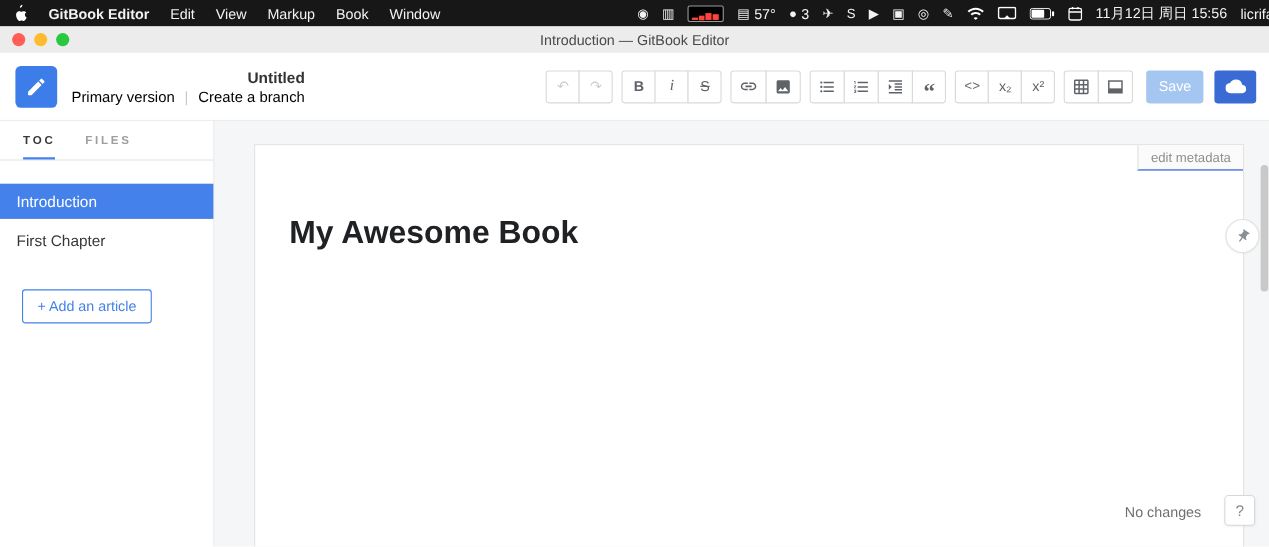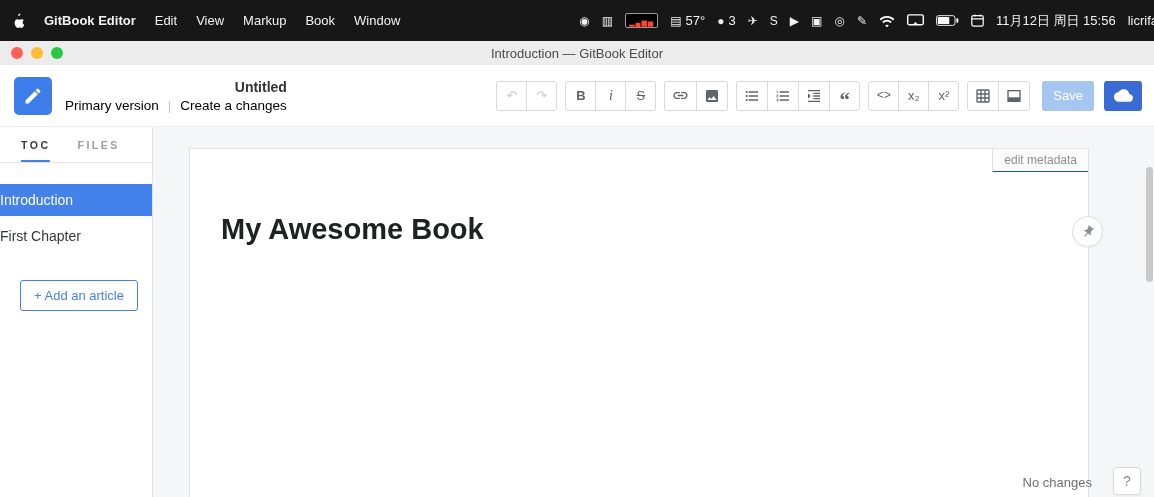--- a/index.html
+++ b/index.html
@@ -1,20 +1,20 @@
 <!DOCTYPE html>
 <html><head>
 <meta charset="utf-8">
 <style>
   * { box-sizing: border-box; margin: 0; padding: 0; }
   html, body { width: 1154px; height: 497px; overflow: hidden; }
   body { font-family: "Liberation Sans", sans-serif; background: #fff; }
 
   
-  .menubar { height: 41px; background: #171717; color: #f2f2f2; display: flex; align-items: center; padding: 0 0 0 12px; font-size: 13px; }
+  .menubar { height: 24px; background: #171717; color: #f2f2f2; display: flex; align-items: center; padding: 0 0 0 12px; font-size: 13px; }
   .mb-left { display: flex; align-items: center; gap: 19px; white-space: nowrap; }
   .apple { display: flex; align-items: center; }
   .app-name { font-weight: bold; }
   .menu-item { cursor: default; }
   .mb-right { margin-left: auto; display: flex; align-items: center; gap: 12px; white-space: nowrap; overflow: hidden; padding-right: 2px; }
   .status-glyph { font-size: 12px; line-height: 1; }
   .cpu-meter { background: #000; border: 1px solid #9a9a9a; border-radius: 2px; color: #ff453a; font-size: 7px; letter-spacing: 1px; line-height: 1; padding: 2px 3px 1px; height: 15px; display: flex; align-items: flex-end; }
   .temp-group, .notif-group { display: flex; align-items: center; gap: 4px; }
   .datetime, .mb-user { font-size: 13px; text-align: center; }
   .mb-user { margin-right: -6px; }
@@ -47,26 +47,26 @@
   .tbtn.strike { text-decoration: line-through; }
   .tbtn.quote { font-family: "Liberation Serif", serif; font-weight: bold; font-size: 21px; padding-top: 10px; }
   .tbtn.code { font-family: "Liberation Mono", monospace; font-size: 12px; }
   .heading-btn { padding: 0 10px; gap: 7px; font-size: 12.5px; }
   .heading-btn .caret { font-size: 9px; color: #8a8a8a; }
   .save-btn { height: 30px; padding: 0 11px; background: #a6c6f2; color: #fff; border: none; border-radius: 3px; font-size: 13px; margin-left: 4px; cursor: default; }
   .upload-btn { height: 30px; width: 38px; background: #3a6bd4; border: none; border-radius: 3px; display: flex; align-items: center; justify-content: center; margin-left: 2px; cursor: pointer; }
 
   
   .bodyrow { display: flex; height: 387px; }
-  .sidebar { width: 153px; background: #fff; border-right: 1px solid #e4e4e4; display: flex; flex-direction: column; flex: none; }
+  .sidebar { width: 195px; background: #fff; border-right: 1px solid #e4e4e4; display: flex; flex-direction: column; flex: none; }
   .tabs { display: flex; border-bottom: 1px solid #e4e4e4; height: 36px; padding-left: 21px; gap: 27px; }
   .tab { display: flex; align-items: center; font-size: 10.5px; font-weight: bold; letter-spacing: 2.5px; color: #9e9e9e; cursor: pointer; }
   .tab.active { color: #37393b; box-shadow: inset 0 -2px 0 #4481eb; }
   .nav { margin-top: 21px; }
-  .nav-item { height: 32px; display: flex; align-items: center; padding: 0 0; font-size: 14px; color: #36393c; margin-bottom: 4px; cursor: pointer; }
+  .nav-item { height: 32px; display: flex; align-items: center; padding: 0 15px; font-size: 14px; color: #36393c; margin-bottom: 4px; cursor: pointer; }
   .nav-item.selected { background: #4481eb; color: #fff; }
   .add-btn { margin: 24px 0 0 20px; align-self: flex-start; background: #fff; border: 1px solid #4481eb; color: #4481eb; border-radius: 3px; font-size: 13px; padding: 7px 13px; cursor: pointer; }
 
   .content { flex: 1; position: relative; background: #f5f6f7; overflow: hidden; }
   .doc-card { position: absolute; left: 36px; top: 21px; width: 900px; height: 540px; background: #fff; border: 1px solid #e3e3e3; }
   .meta-chip { position: absolute; top: 0; right: 0; border-left: 1px solid #e0e0e0; border-bottom: 1px solid #1d4ed8; background: #fbfbfb; color: #8f8f8f; font-size: 12px; padding: 4px 11px; cursor: pointer; }
   .doc-inner { padding: 64px 31px 0; }
   .doc-title { font-size: 29px; font-weight: bold; color: #202124; cursor: text; }
   .doc-body { margin-top: 27px; font-size: 15px; color: #3c4043; cursor: text; }
   .pin-btn { position: absolute; top: 67px; right: -15px; width: 31px; height: 31px; border-radius: 50%; background: #fff; border: 1px solid #e0e0e0; display: flex; align-items: center; justify-content: center; box-shadow: 0 1px 2px rgba(0,0,0,.05); cursor: pointer; }
@@ -154,21 +154,21 @@
   <div class="logo">
     <svg width="20" height="20" viewBox="0 0 24 24">
         <path fill="#ffffff" d="M3 17.25V21h3.75L17.81 9.94l-3.75-3.75L3 17.25zM20.71 7.04c.39-.39.39-1.02 0-1.41l-2.34-2.34a.9959.9959 0 0 0-1.41 0l-1.83 1.83 3.75 3.75 1.83-1.83z"></path>
       </svg>
   </div>
   <div class="title-block">
     <div class="book-title">Untitled</div>
     <div class="version-row">
       <span class="link">Primary version</span>
       <span class="divider">|</span>
-      <span class="link">Create a changes</span>
+      <span class="link">Create a branch</span>
     </div>
   </div>
 
   <div class="tools">
     <div class="group">
       <button class="tbtn disabled">↶</button>
       <button class="tbtn disabled">↷</button>
     </div>
     <div class="group">
       <button class="tbtn bold">B</button>

